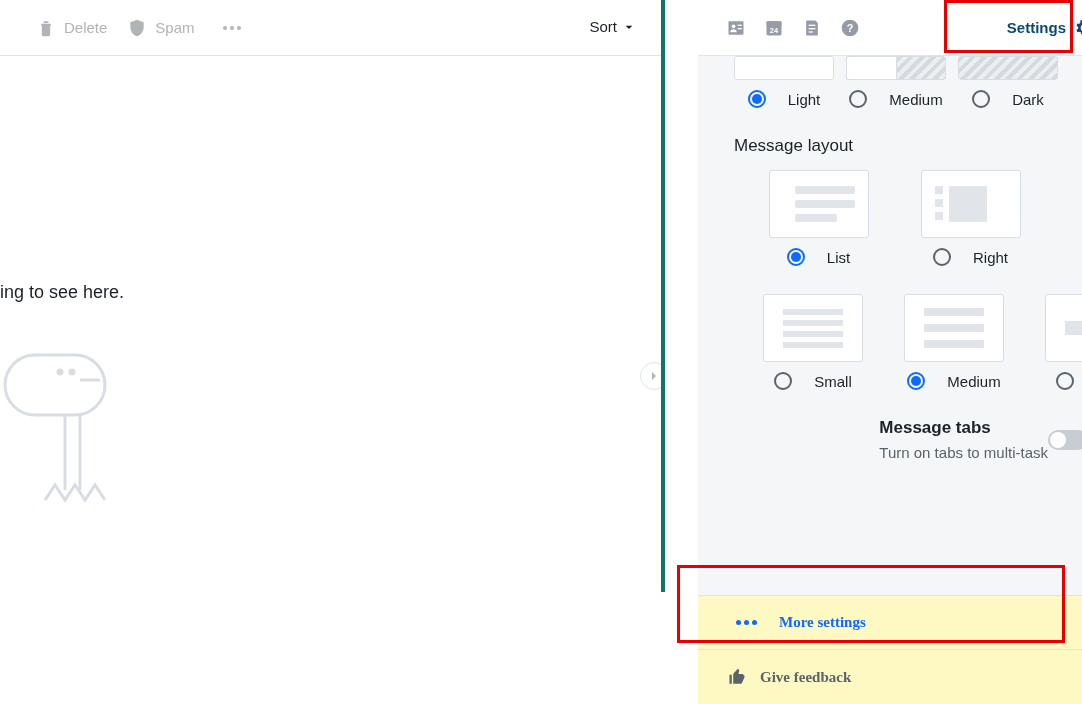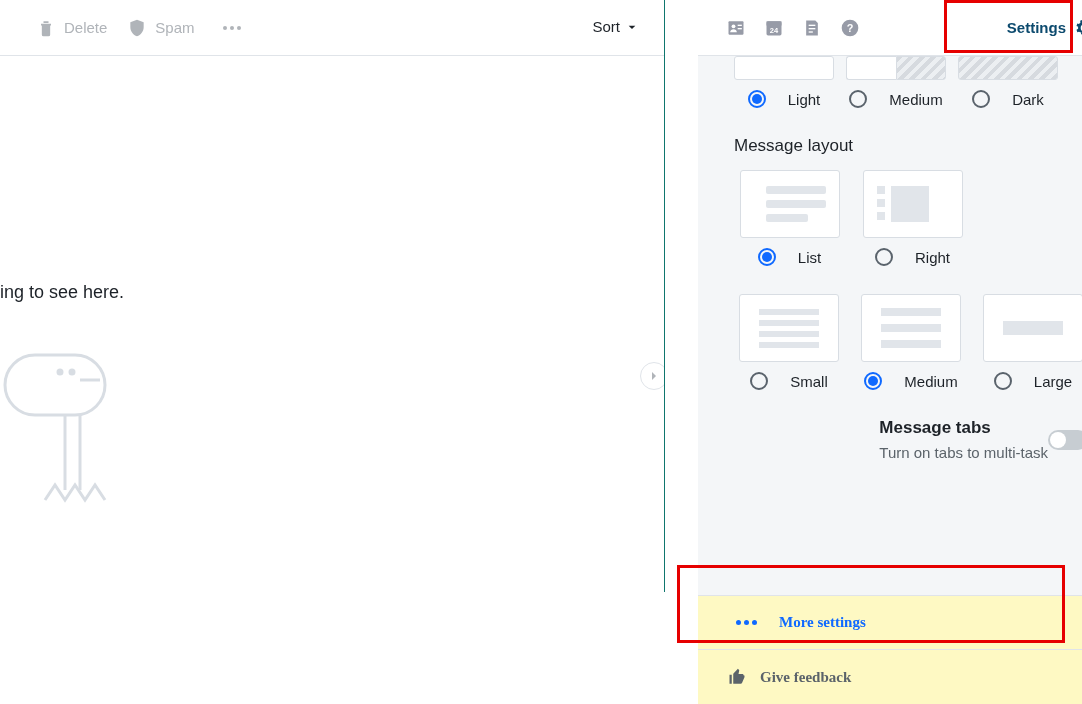--- a/index.html
+++ b/index.html
@@ -12,21 +12,21 @@
     overflow: hidden;
     position: relative;
     background: #fff;
   }
   .left-pane {
     position: absolute;
     left: 0;
     top: 0;
     width: 665px;
     height: 592px;
-    border-right: 1px solid #0f766e;
+    border-right: 4px solid #0f766e;
     overflow: hidden;
   }
   .toolbar {
     height: 56px;
     display: flex;
     align-items: center;
     gap: 8px;
     padding-left: 30px;
     border-bottom: 1px solid #e0e4e9;
     color: #b0b4b9;
@@ -130,21 +130,21 @@
     background: #f4f6f8;
     overflow-y: auto;
     position: relative;
     padding-left: 36px;
     padding-right: 26px;
     padding-bottom: 20px;
   }
   .section { margin-top: 28px; }
   .section-title { font-size: 17px; font-weight: 400; color: #1d2228; margin-bottom: 14px; }
   .option-row { display: flex; gap: 12px; }
-  .option-item { display: flex; flex-direction: column; align-items: center; width: 111px; }
+  .option-item { display: flex; flex-direction: column; align-items: center; width: 111px; margin-left: 29px; }
   .option-thumb {
     width: 100px;
     height: 68px;
     border: 1px solid #d8dde3;
     border-radius: 3px;
     background: #fff;
     display: flex;
     align-items: center;
     justify-content: center;
     margin-bottom: 10px;

